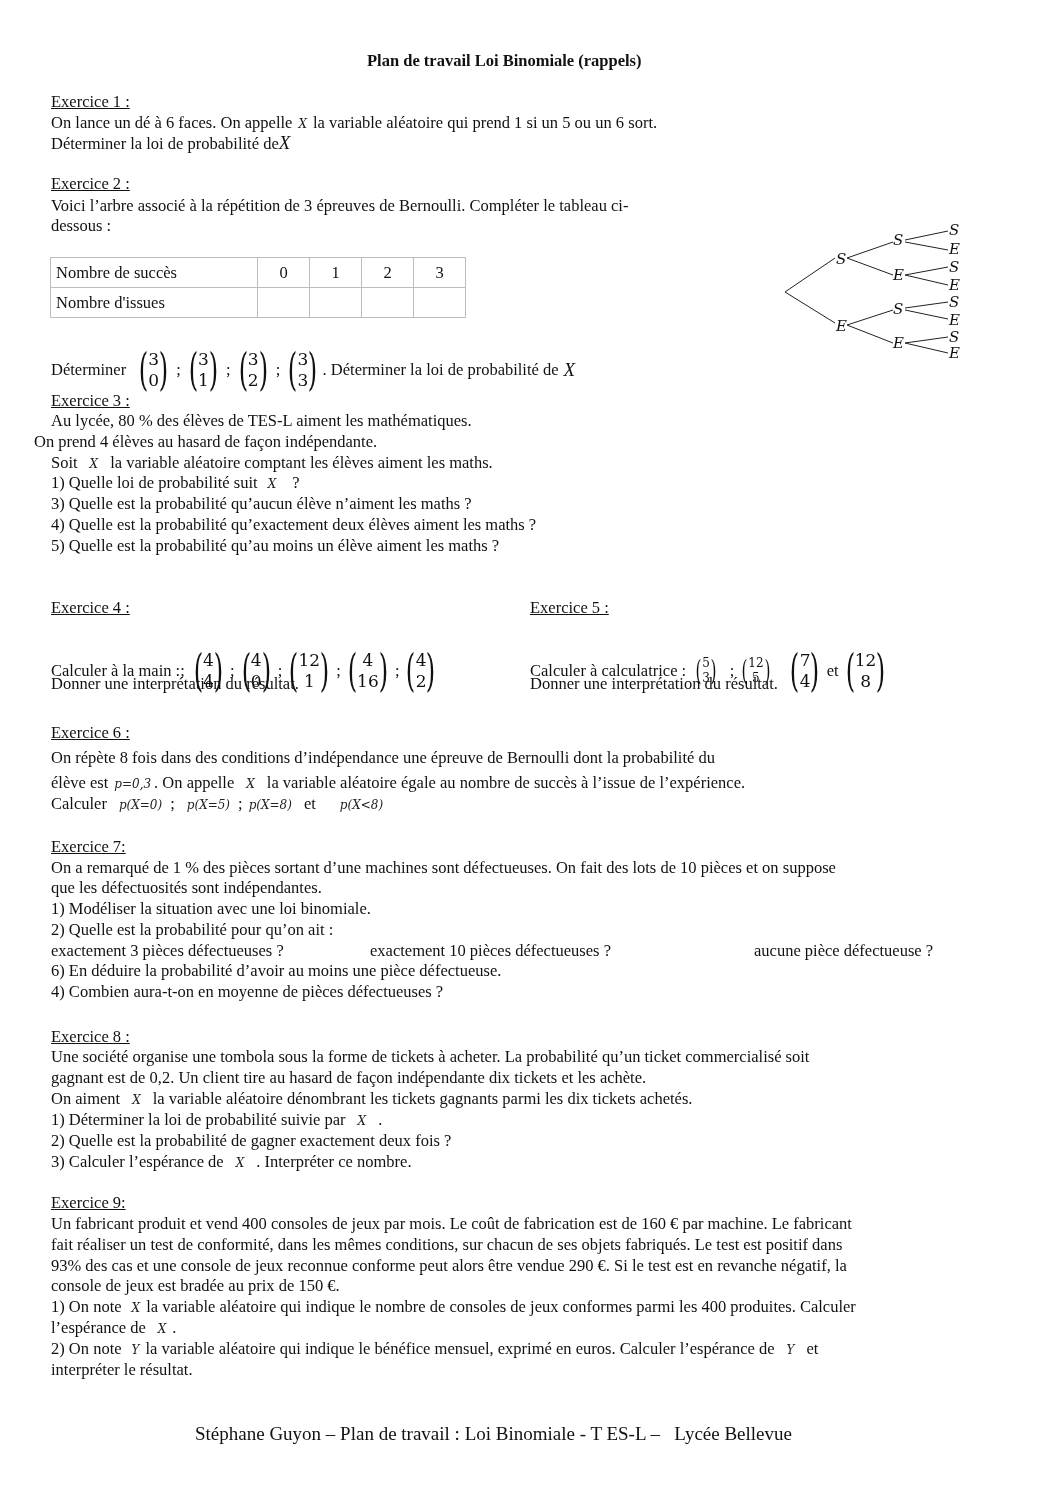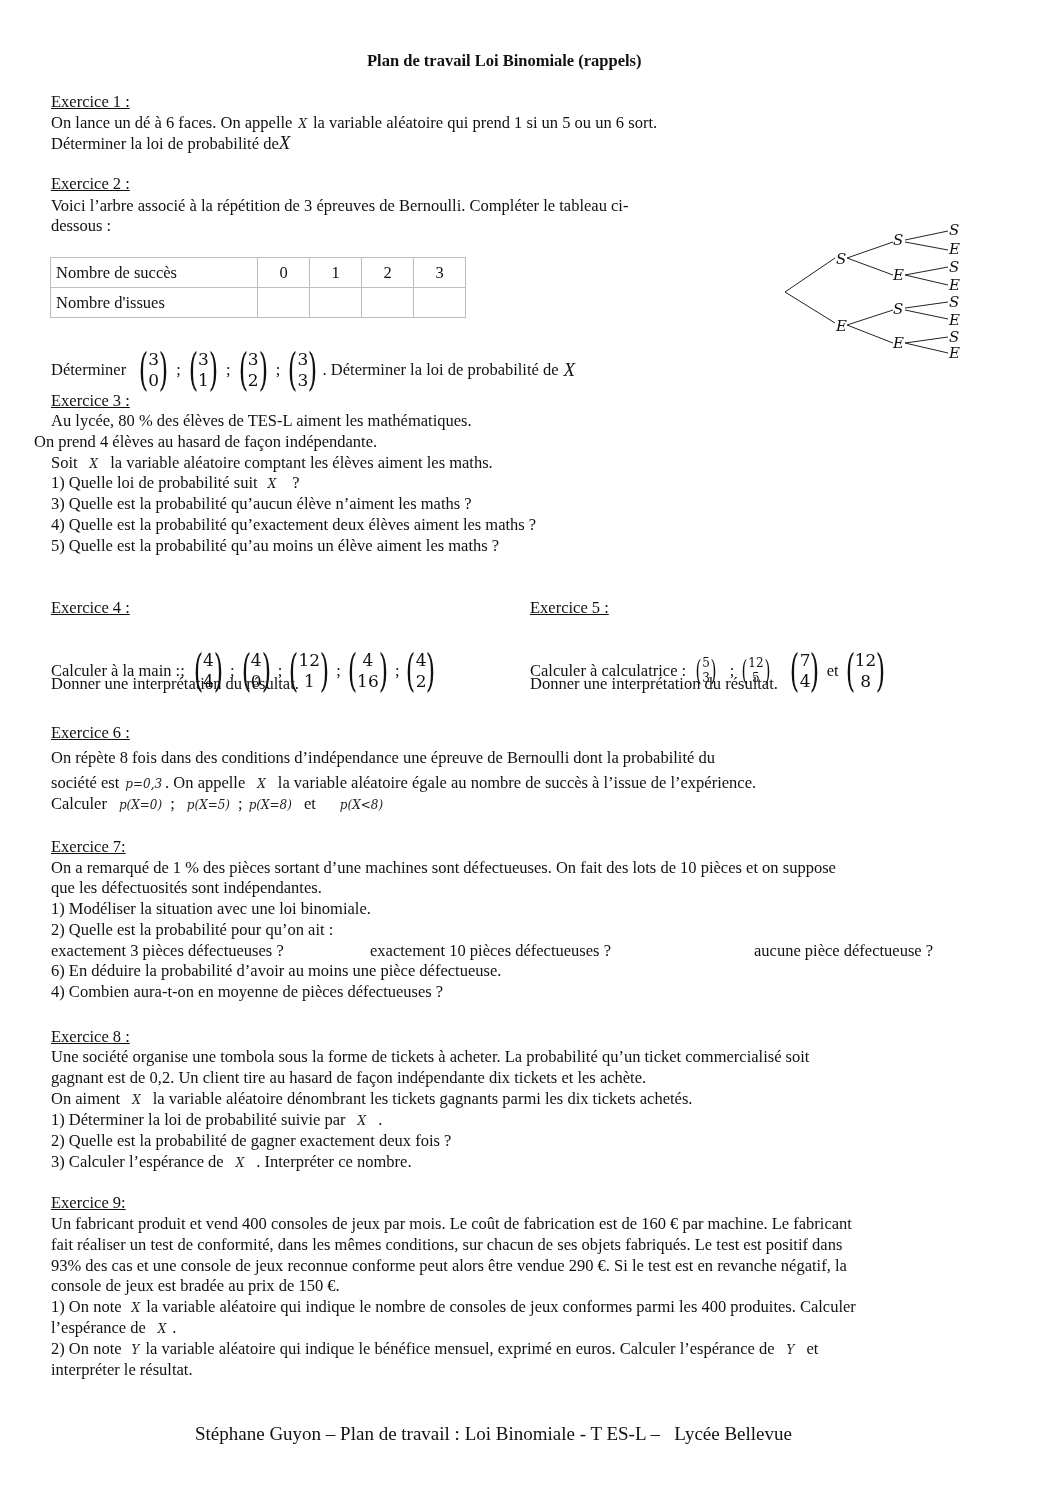--- a/index.html
+++ b/index.html
@@ -233,21 +233,21 @@
         <span>8</span>
       </span>
       <span class="par">)</span>
     </span>
 </div>
 <div class="abs" style="left:530px; top:674px;">Donner une interprétation du résultat.</div>
 
 <div class="abs ex-h" style="left:51px; top:723px;">Exercice 6 :</div>
 <div class="abs" style="left:51px; top:748px;">On répète 8 fois dans des conditions d’indépendance une épreuve de Bernoulli dont la probabilité du</div>
 <div class="abs" style="left:51px; top:773px;">
-  <span>société est</span><span class="var" style="padding:0 3px 0 6px;">p=0,3</span><span>. On appelle</span><span class="var" style="padding:0 12px;">X</span><span>la variable aléatoire égale au nombre de succès à l’issue de l’expérience.</span>
+  <span>élève est</span><span class="var" style="padding:0 3px 0 6px;">p=0,3</span><span>. On appelle</span><span class="var" style="padding:0 12px;">X</span><span>la variable aléatoire égale au nombre de succès à l’issue de l’expérience.</span>
 </div>
 <div class="abs" style="left:51px; top:794px;">
   <span>Calculer</span><span class="var" style="padding:0 8px 0 12px;">p(X=0)</span><span>;</span><span class="var" style="padding:0 8px 0 12px;">p(X=5)</span><span>;</span><span class="var" style="padding:0 12px 0 6px;">p(X=8)</span><span>et</span><span class="var" style="padding:0 0 0 24px;">p(X&lt;8)</span>
 </div>
 
 <div class="abs ex-h" style="left:51px; top:837px;">Exercice 7:</div>
 <div class="abs" style="left:51px; top:858px;">On a remarqué de 1 % des pièces sortant d’une machines sont défectueuses. On fait des lots de 10 pièces et on suppose</div>
 <div class="abs" style="left:51px; top:878px;">que les défectuosités sont indépendantes.</div>
 <div class="abs" style="left:51px; top:899px;">1) Modéliser la situation avec une loi binomiale.</div>
 <div class="abs" style="left:51px; top:920px;">2) Quelle est la probabilité pour qu’on ait :</div>

